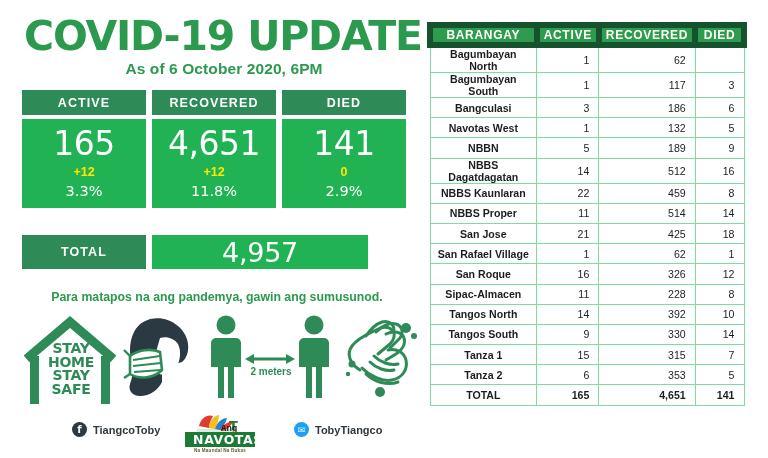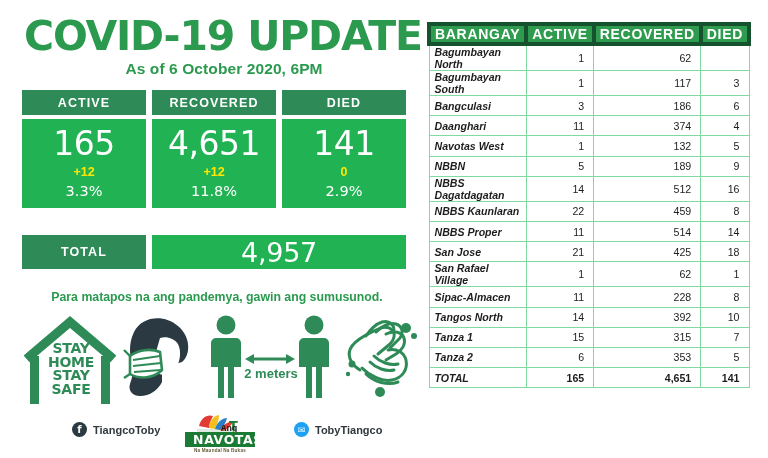--- a/index.html
+++ b/index.html
@@ -92,21 +92,21 @@
   #total-label {
     position: absolute; left: 22px; top: 235px;
     width: 124px; height: 34px;
     background: #2E8B57;
     color: #fff;
     font-size: 12.5px; font-weight: 800; letter-spacing: 1.1px;
     display: flex; align-items: center; justify-content: center;
   }
   #total-value {
     position: absolute; left: 152px; top: 235px;
-    width: 254px; height: 34px;
+    width: 216px; height: 34px;
     background: #21B254;
     color: #fff;
     font-size: 27px; font-weight: 500;
     font-family: "DejaVu Sans", sans-serif;
     display: flex; align-items: center; justify-content: center;
     letter-spacing: -0.3px;
   }
 
   
   #reminder {
@@ -141,21 +141,21 @@
   
   #ic-mask { left: 98px; width: 86px; height: 92px; }
   
   #ic-dist { left: 186px; width: 132px; height: 92px; }
   .dist-label {
     position: absolute;
     left: 36px; top: 54px;
     width: 62px;
     text-align: center;
     color: #2E8B57;
-    font-size: 13px;
+    font-size: 10px;
     font-weight: 700;
   }
   
   #ic-wash { left: 318px; width: 90px; height: 92px; }
 
   
   #footer { position: absolute; left: 0; top: 416px; width: 424px; height: 42px; }
   .social {
     position: absolute; top: 6px;
     display: flex; align-items: center; gap: 6px;
@@ -206,37 +206,37 @@
     width: 320px;
   }
   table#bt {
     border-collapse: collapse;
     width: 320px;
     font-family: "Liberation Sans", sans-serif;
   }
   #bt th {
     background: #2E9B4E;
     color: #ffffff;
-    font-size: 14px;
+    font-size: 12px;
     font-weight: 800;
     letter-spacing: 0.7px;
     height: 17px;
     padding: 0 4px;
-    border: 4px solid #14532d;
+    border: 6px solid #14532d;
     text-align: center;
   }
   #bt th.bg-col { text-align: center; }
   #bt td {
     border: 1px solid #7EDCA0;
     height: 20.2px;
     font-size: 10.6px;
     color: #1d1d1d;
     padding: 0 5px;
   }
-  #bt td.name { font-weight: 700; text-align: left; font-style: italic; }
+  #bt td.name { font-weight: 700; text-align: center; }
   #bt td.num { text-align: right; padding-right: 9px; }
   #bt tr.total-row td { font-weight: 800; }
   #bt tr.total-row td.name { font-weight: 800; }
   .col-name { width: 136px; }
   .col-active { width: 56px; }
   .col-rec { width: 74px; }
   .col-died { width: 54px; }
 </style>
 </head>
 <body>
@@ -402,26 +402,20 @@
             <td class="num">117</td>
             <td class="num">3</td>
           </tr>
           <tr>
             <td class="name">Bangculasi</td>
             <td class="num">3</td>
             <td class="num">186</td>
             <td class="num">6</td>
           </tr>
           <tr>
-            <td class="name">Daanghari</td>
-            <td class="num">11</td>
-            <td class="num">374</td>
-            <td class="num">4</td>
-          </tr>
-          <tr>
             <td class="name">Navotas West</td>
             <td class="num">1</td>
             <td class="num">132</td>
             <td class="num">5</td>
           </tr>
           <tr>
             <td class="name">NBBN</td>
             <td class="num">5</td>
             <td class="num">189</td>
             <td class="num">9</td>
@@ -450,30 +444,42 @@
             <td class="num">425</td>
             <td class="num">18</td>
           </tr>
           <tr>
             <td class="name">San Rafael Village</td>
             <td class="num">1</td>
             <td class="num">62</td>
             <td class="num">1</td>
           </tr>
           <tr>
+            <td class="name">San Roque</td>
+            <td class="num">16</td>
+            <td class="num">326</td>
+            <td class="num">12</td>
+          </tr>
+          <tr>
             <td class="name">Sipac-Almacen</td>
             <td class="num">11</td>
             <td class="num">228</td>
             <td class="num">8</td>
           </tr>
           <tr>
             <td class="name">Tangos North</td>
             <td class="num">14</td>
             <td class="num">392</td>
             <td class="num">10</td>
+          </tr>
+          <tr>
+            <td class="name">Tangos South</td>
+            <td class="num">9</td>
+            <td class="num">330</td>
+            <td class="num">14</td>
           </tr>
           <tr>
             <td class="name">Tanza 1</td>
             <td class="num">15</td>
             <td class="num">315</td>
             <td class="num">7</td>
           </tr>
           <tr>
             <td class="name">Tanza 2</td>
             <td class="num">6</td>

